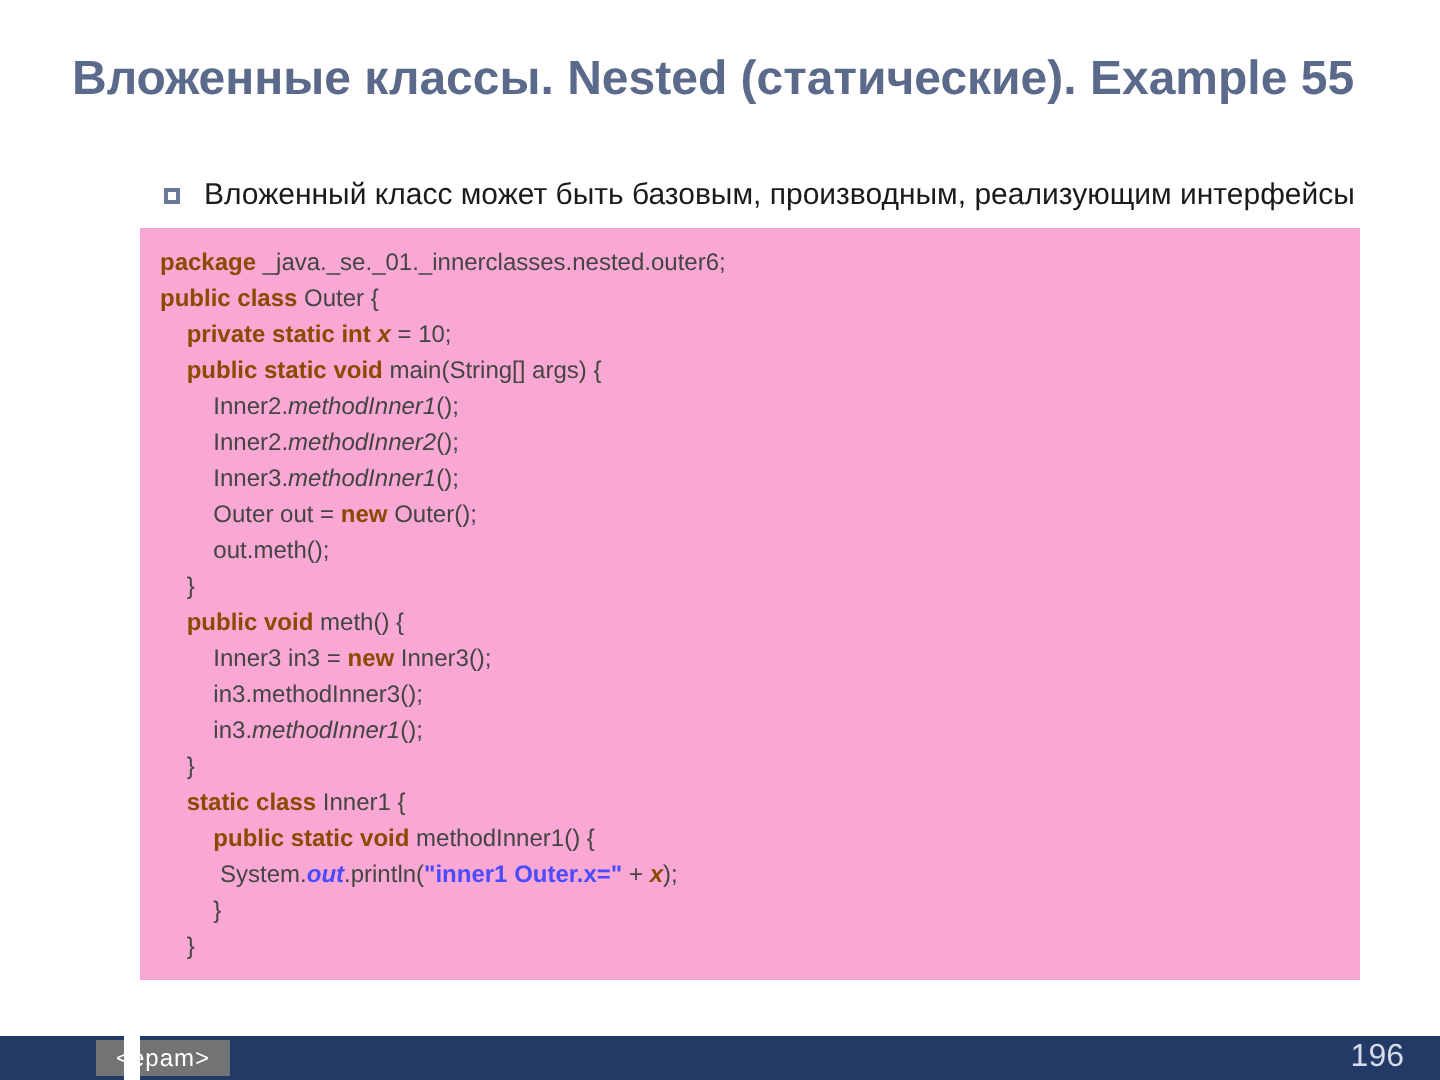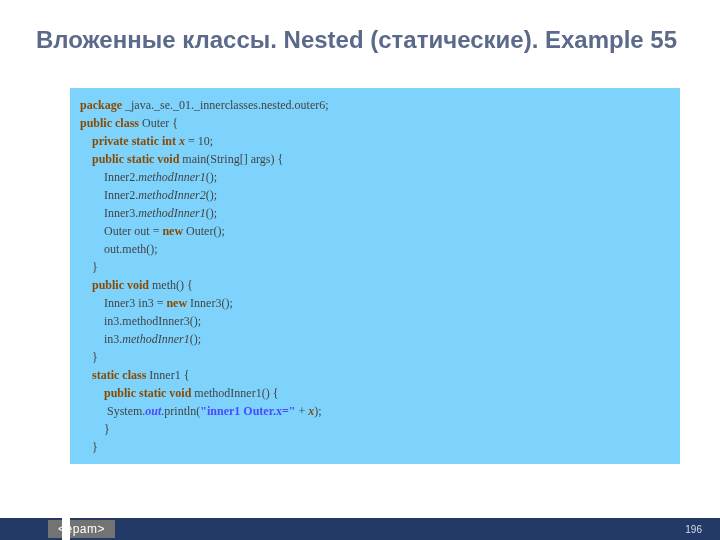--- a/index.html
+++ b/index.html
@@ -32,24 +32,24 @@
     margin-top: 6px;
     margin-right: 12px;
     flex-shrink: 0;
   }
   .bullet-text {
     font-size: 15px;
     color: #1a1a1a;
     line-height: 1.35;
   }
   .code-block {
-    background: #7dd3fc;
+    background: #f9a8d4;
     margin-left: -12px;
     padding: 8px 10px 8px 10px;
-    font-family: Liberation Serif, serif;
+    font-family: Liberation Sans, sans-serif;
     font-size: 12px;
     line-height: 1.5;
     color: #444;
     white-space: pre;
   }
   .kw  { color: #8a4a00; font-weight: bold; }
   .mem { color: #8a4a00; font-style: italic; font-weight: bold; }
   .mi  { font-style: italic; }
   .st  { color: #4a4aff; font-weight: bold; }
   .prp { color: #4a4aff; font-weight: bold; font-style: italic; }
@@ -77,30 +77,34 @@
     padding: 2px 10px;
     font-family: Arial, sans-serif;
     letter-spacing: 0.5px;
   }
   .copyright {
     margin-left: 32px;
   }
   .pagenum {
     position: absolute;
     right: 18px;
-    font-size: 10px;
+    font-size: 16px;
     color: #d6dde9;
   }
 </style>
 </head>
 <body>
 
 <div class="title">Вложенные классы. Nested (статические). Example 55</div>
 
 <div class="body-area">
+  <div class="bullet-row">
+    <div class="bullet-mark"></div>
+    <div class="bullet-text">Вложенный класс может быть базовым, производным, реализующим интерфейсы</div>
+  </div>
 
   <div class="code-block"><span class="kw">package</span><span> _java._se._01._innerclasses.nested.outer6;</span>
 <span class="kw">public class</span><span> Outer {</span>
 <span>    </span><span class="kw">private static int</span> <span class="mem">x</span><span> = 10;</span>
 <span>    </span><span class="kw">public static void</span><span> main(String[] args) {</span>
 <span>        </span><span>Inner2.</span><span class="mi">methodInner1</span><span>();</span>
 <span>        </span><span>Inner2.</span><span class="mi">methodInner2</span><span>();</span>
 <span>        </span><span>Inner3.</span><span class="mi">methodInner1</span><span>();</span>
 <span>       </span><span> Outer out = </span><span class="kw">new</span><span> Outer();</span>
 <span>       </span><span> out.meth();</span>

